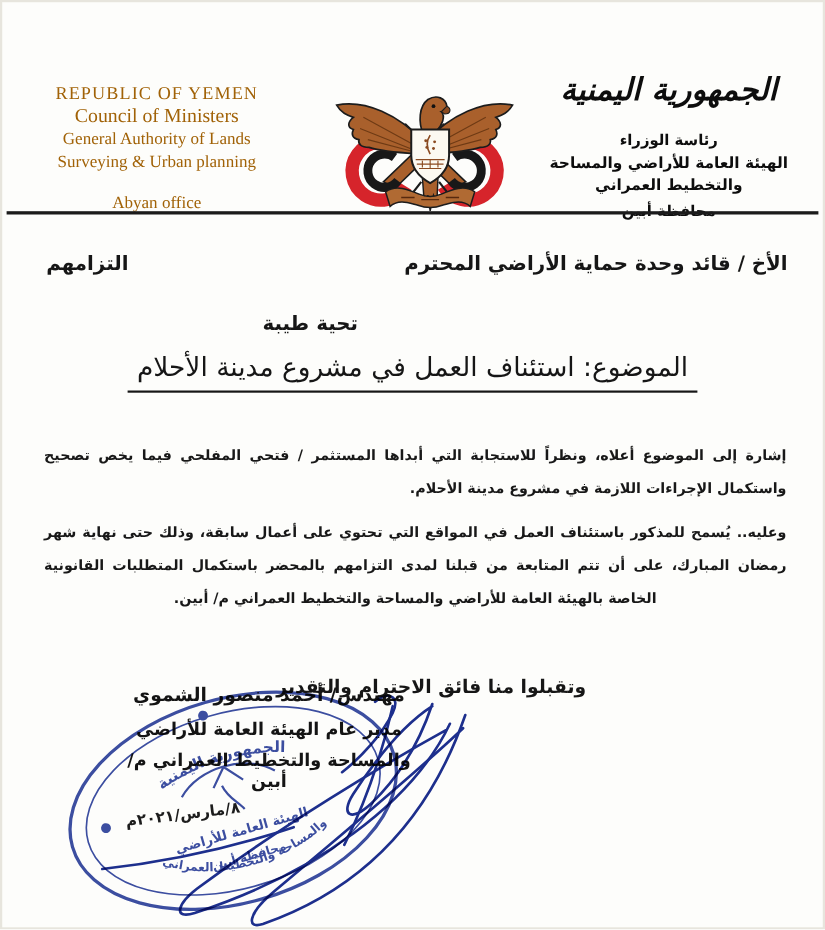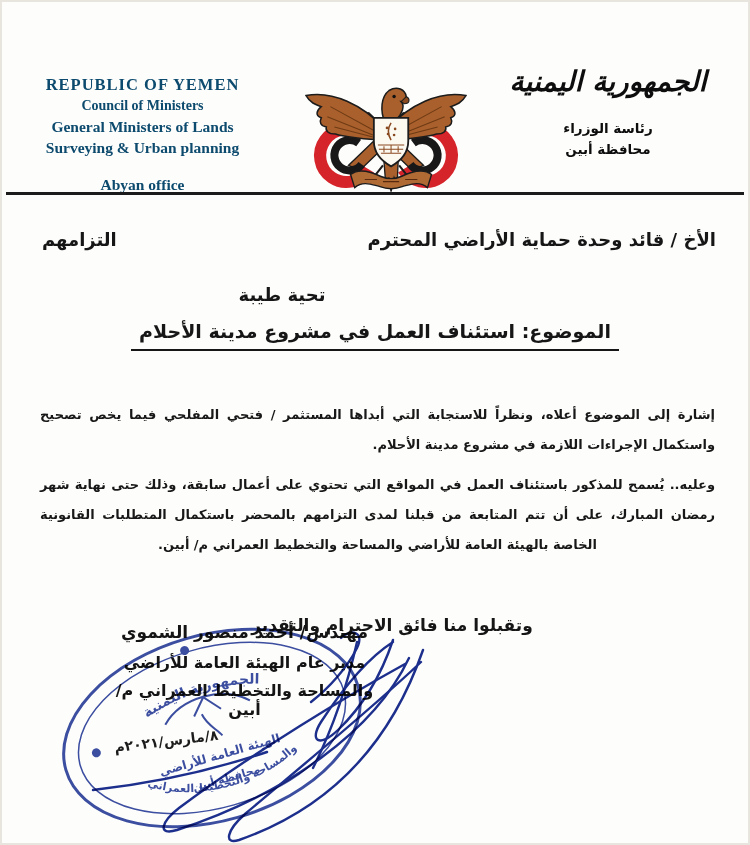--- a/index.html
+++ b/index.html
@@ -4,45 +4,45 @@
 <style>
   html,body{margin:0;padding:0;background:#ffffff;}
   .page{
     position:relative;width:750px;height:845px;overflow:hidden;
     background:#fdfdfb;border:2px solid #e7e5dd;box-sizing:border-box;
     font-family:"DejaVu Sans",sans-serif;color:#161616;
   }
   
   .header-left{
     position:absolute;left:38px;top:72px;width:205px;text-align:center;
-    font-family:"Liberation Serif",serif;font-weight:bold;color:#0c4a6e;line-height:21px;
+    font-family:"Liberation Serif",serif;font-weight:normal;color:#a16207;line-height:21px;
   }
   .hl1{font-size:16.5px;letter-spacing:1px;}
-  .hl2{font-size:14px;}
+  .hl2{font-size:18px;}
   .hl3,.hl4{font-size:15.5px;}
   .hl5{font-size:15.5px;margin-top:16px;}
   .emblem{position:absolute;left:298px;top:70px;width:172px;height:126px;}
   .header-right{
     position:absolute;right:6px;top:60px;width:268px;text-align:center;
     direction:rtl;font-weight:bold;color:#0d0d0d;
   }
   .hr1{font-size:28px;font-family:"DejaVu Serif",serif;font-style:italic;line-height:40px;}
   .hr2{font-size:13.5px;margin-top:18px;}
   .hr3{font-size:14px;margin-top:3px;line-height:20px;}
   .hr4{font-size:13.5px;margin-top:5px;}
   .divider{position:absolute;left:4px;right:4px;top:190px;height:3px;background:#1b1b1b;}
   
   .addr-row{
     position:absolute;top:227px;right:32px;left:40px;direction:rtl;
     display:flex;justify-content:space-between;font-size:18px;font-weight:bold;
   }
   .greeting{position:absolute;top:282px;left:180px;width:200px;text-align:center;
     font-size:18px;font-weight:bold;direction:rtl;}
   .subject-wrap{position:absolute;top:318px;left:60px;right:60px;text-align:center;direction:rtl;}
-  .subject{display:inline-block;font-size:19px;font-weight:bold;
+  .subject{display:inline-block;font-size:24px;font-weight:normal;
     border-bottom:2.5px solid #161616;padding:0 8px 7px 8px;}
   .para{position:absolute;right:33px;left:38px;direction:rtl;text-align:justify;
     font-size:13px;font-weight:bold;line-height:30px;color:#181818;}
   .para1{top:398px;text-align-last:right;}
   .para2{top:468px;text-align-last:center;}
   .closing{position:absolute;top:565px;left:230px;width:320px;text-align:center;
     font-size:17px;font-weight:bold;direction:rtl;margin-top:48px;}
   
   .sig-block{position:absolute;top:620px;left:100px;width:285px;direction:rtl;
     text-align:center;font-weight:bold;color:#141414;}
@@ -57,21 +57,21 @@
     mix-blend-mode:multiply;pointer-events:none;}
 </style>
 </head>
 <body>
 
 <div class="page">
 
   <div class="header-left">
     <div class="hl1">REPUBLIC OF YEMEN</div>
     <div class="hl2">Council of Ministers</div>
-    <div class="hl3">General Ministers of Lands</div>
+    <div class="hl3">General Authority of Lands</div>
     <div class="hl4">Surveying &amp; Urban planning</div>
     <div class="hl5">Abyan office</div>
   </div>
 
   <svg class="emblem" viewBox="0 0 170 124">
 
     <path d="M 56,44 L 68,40 L 122,92 L 111,97 Z" fill="#a9602c" stroke="#1c1c1c" stroke-width="1.4"></path>
     <path d="M 114,44 L 102,40 L 48,92 L 59,97 Z" fill="#a9602c" stroke="#1c1c1c" stroke-width="1.4"></path>
 
     <path d="M 62,62 A 26,26 0 1 0 68,96" fill="none" stroke="#d6242b" stroke-width="12"></path>
@@ -102,20 +102,21 @@
 
     <path d="M 82,92 L 75,101 M 98,92 L 105,101" stroke="#1c1c1c" stroke-width="2"></path>
 
     <path d="M 50,101 C 59,94 71,99 80,103 C 87,106 93,106 100,103 C 109,99 121,94 130,101 L 126,114 C 118,107 109,111 101,113 C 93,116 87,116 79,113 C 71,111 62,107 54,114 Z" fill="#b06a33" stroke="#1c1c1c" stroke-width="1.4"></path>
     <path d="M 64,106 H 76 M 82,108 H 98 M 104,106 H 116" stroke="#57290e" stroke-width="1.2"></path>
   </svg>
 
   <div class="header-right">
     <div class="hr1">الجمهورية اليمنية</div>
     <div class="hr2">رئاسة الوزراء</div>
+    <div class="hr3">الهيئة العامة للأراضي والمساحة والتخطيط العمراني</div>
     <div class="hr4">محافظة أبين</div>
   </div>
 
   <div class="divider"></div>
 
   <div class="addr-row">
     <span>الأخ / قائد وحدة حماية الأراضي المحترم</span>
     <span>التزامهم</span>
   </div>
 

